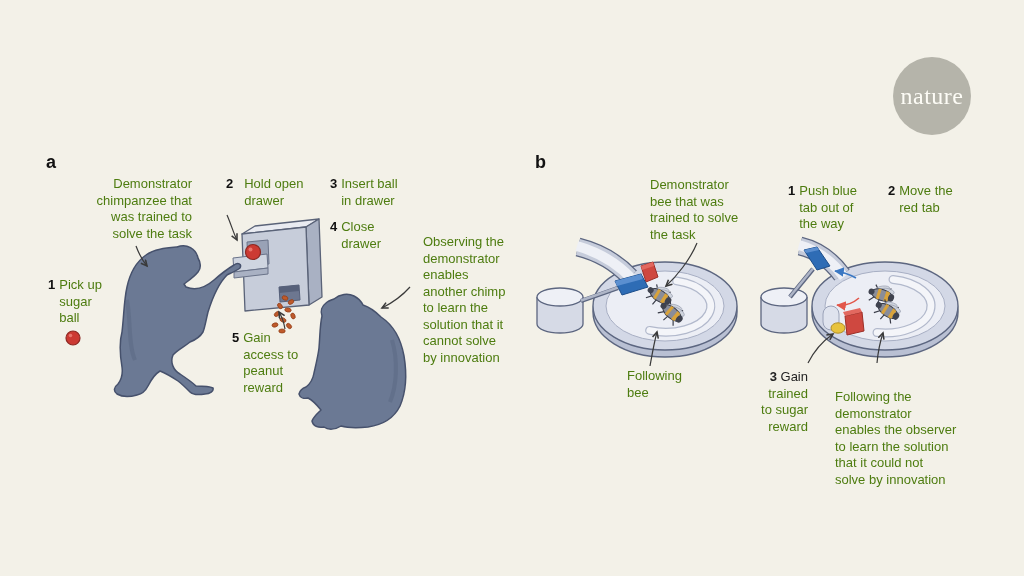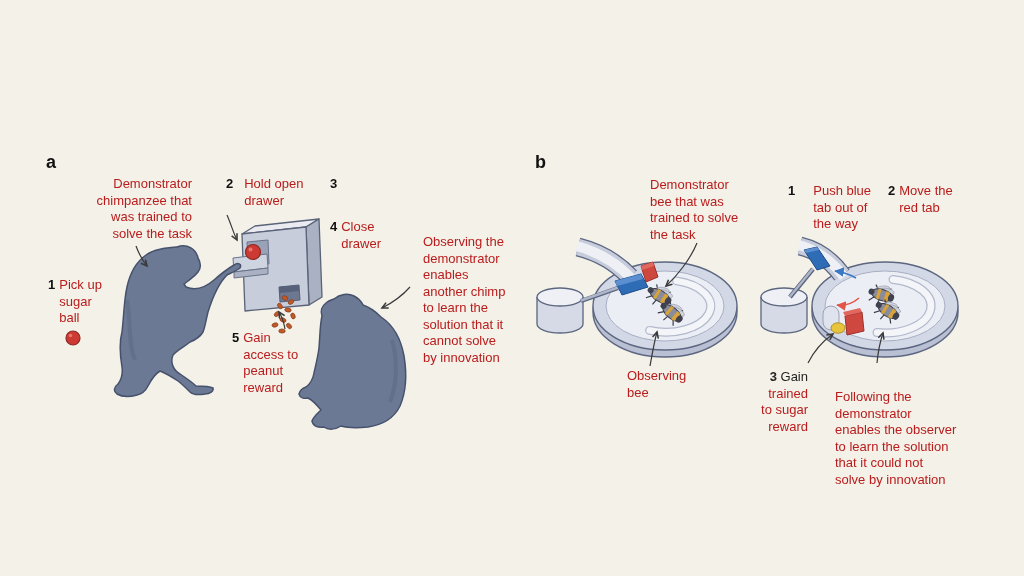--- a/index.html
+++ b/index.html
@@ -3,21 +3,21 @@
 <meta charset="utf-8">
 <style>
   html,body{margin:0;padding:0;}
   .canvas{
     position:relative;width:1024px;height:576px;
     background:#f3f1e8;overflow:hidden;
     font-family:"Liberation Sans",sans-serif;
     color:#232323;
   }
   .abs{position:absolute;}
-  .cap{white-space:pre-line;font-size:13px;line-height:16.5px;color:#b91c1c;}
+  .cap{white-space:pre-line;font-size:13px;line-height:16.5px;color:#4d7c0f;}
   .cap.right{text-align:right;}
   .step{position:absolute;display:flex;gap:4px;font-size:13px;line-height:16.5px;}
   .step b{color:#111;font-weight:bold;flex:0 0 auto;}
   .panel-label{position:absolute;font-size:18px;font-weight:bold;color:#111;}
   .logo{
     position:absolute;left:893px;top:57px;width:78px;height:78px;border-radius:50%;
     background:#b5b4aa;display:flex;align-items:center;justify-content:center;
   }
   .logo span{
     font-family:"Liberation Serif",serif;font-size:24px;color:#fdfcf6;letter-spacing:.5px;
@@ -228,20 +228,23 @@
 
       <g fill="none" stroke="#3a3a3a" stroke-width="1.2">
         <path d="M697,243 C690,260 676,277 666,286" marker-end="url(#ahD)"></path>
         <path d="M650,366 C652,355 654,343 657,332" marker-end="url(#ahD)"></path>
         <path d="M808,363 C814,351 823,341 833,334" marker-end="url(#ahD)"></path>
         <path d="M877,363 C878,352 880,342 883,333" marker-end="url(#ahD)"></path>
       </g>
     </g>
   </svg>
 
+  <div class="logo">
+    <span>nature</span>
+  </div>
 
   <div class="panel-label" style="left:46px;top:152px;">a</div>
   <div class="panel-label" style="left:535px;top:152px;">b</div>
 
   <div class="abs cap right" style="left:80px;top:176px;width:112px;">Demonstrator
 chimpanzee that
 was trained to
 solve the task</div>
 
   <div class="step" style="left:48px;top:277px;">
@@ -252,20 +255,22 @@
   </div>
 
   <div class="step" style="left:226px;top:176px;">
     <b>2</b>
     <span class="cap" style="width:78px;margin-left:7px;">Hold open
 drawer</span>
   </div>
 
   <div class="step" style="left:330px;top:176px;">
     <b>3</b>
+    <span class="cap" style="width:78px;">Insert ball
+in drawer</span>
   </div>
 
   <div class="step" style="left:330px;top:219px;">
     <b>4</b>
     <span class="cap" style="width:70px;">Close
 drawer</span>
   </div>
 
   <div class="step" style="left:232px;top:330px;">
     <b>5</b>
@@ -284,32 +289,32 @@
 cannot solve
 by innovation</div>
 
   <div class="abs cap" style="left:650px;top:177px;width:116px;">Demonstrator
 bee that was
 trained to solve
 the task</div>
 
   <div class="step" style="left:788px;top:183px;">
     <b>1</b>
-    <span class="cap" style="width:74px;margin-left:14px;">Push blue
+    <span class="cap" style="width:74px;">Push blue
 tab out of
 the way</span>
   </div>
 
   <div class="step" style="left:888px;top:183px;">
     <b>2</b>
     <span class="cap" style="width:70px;">Move the
 red tab</span>
   </div>
 
-  <div class="abs cap" style="left:627px;top:368px;width:70px;">Observing
+  <div class="abs cap" style="left:627px;top:368px;width:70px;">Following
 bee</div>
 
   <div class="abs" style="left:748px;top:369px;width:60px;text-align:right;font-size:13px;line-height:16.5px;">
     <div><b>3</b> <span>Gain</span></div>
     <div class="cap right">trained
 to sugar
 reward</div>
   </div>
 
   <div class="abs cap" style="left:835px;top:369px;width:144px;margin-top:20px;">Following the

